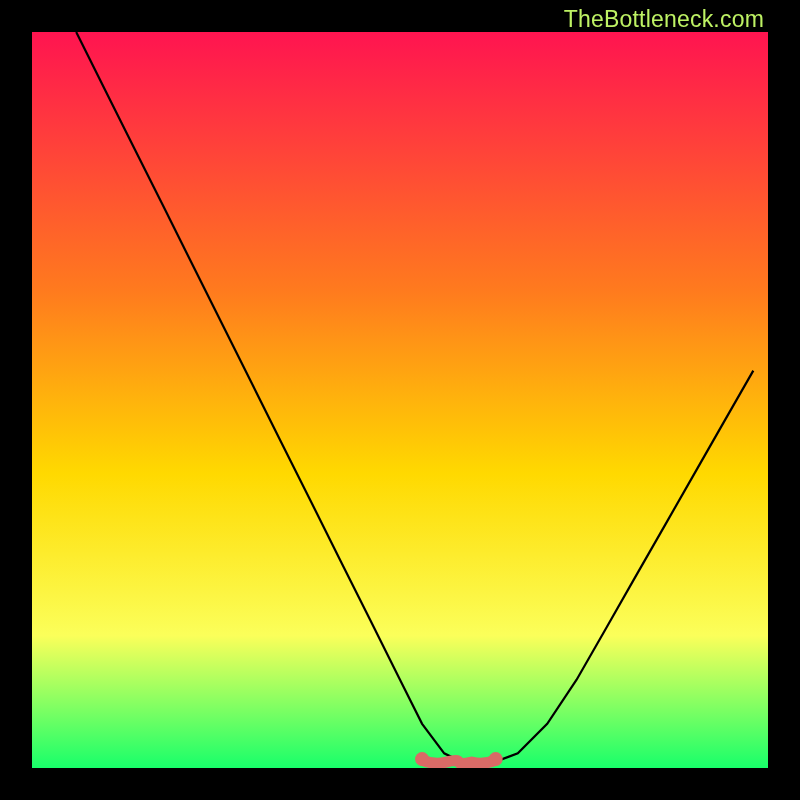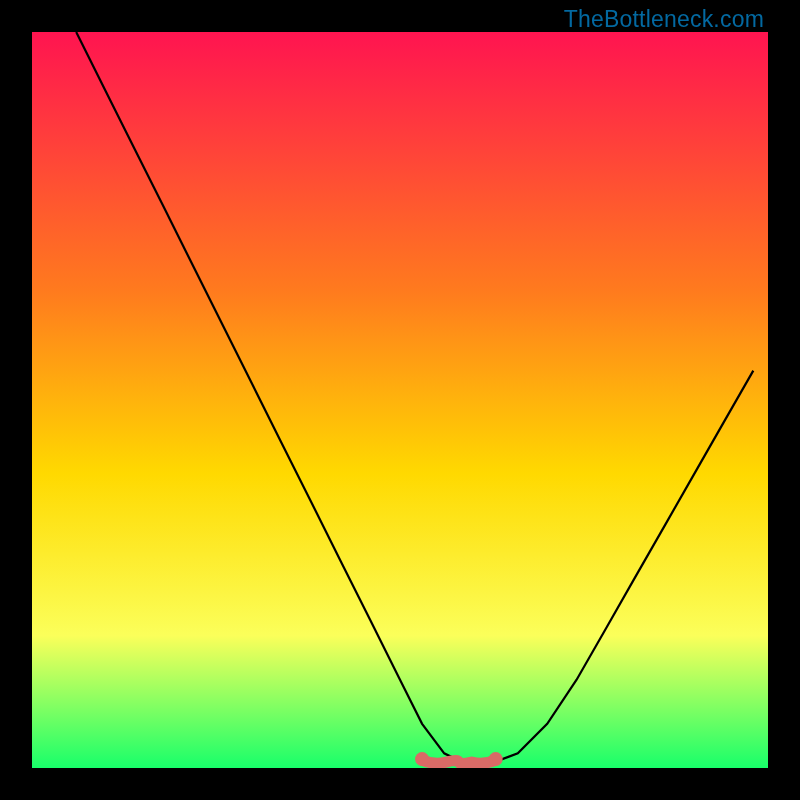--- a/index.html
+++ b/index.html
@@ -23,21 +23,21 @@
     position: absolute;
     left: 0;
     top: 0;
     width: 736px;
     height: 736px;
   }
   .watermark {
     position: absolute;
     top: 6px;
     right: 36px;
-    color: #0369a1;
+    color: #bef264;
     font-size: 23px;
     font-weight: 500;
     letter-spacing: 0.2px;
   }
 </style>
 </head>
 <body>
 
 <div class="frame">
   <svg class="plot-area" viewBox="0 0 736 736">

